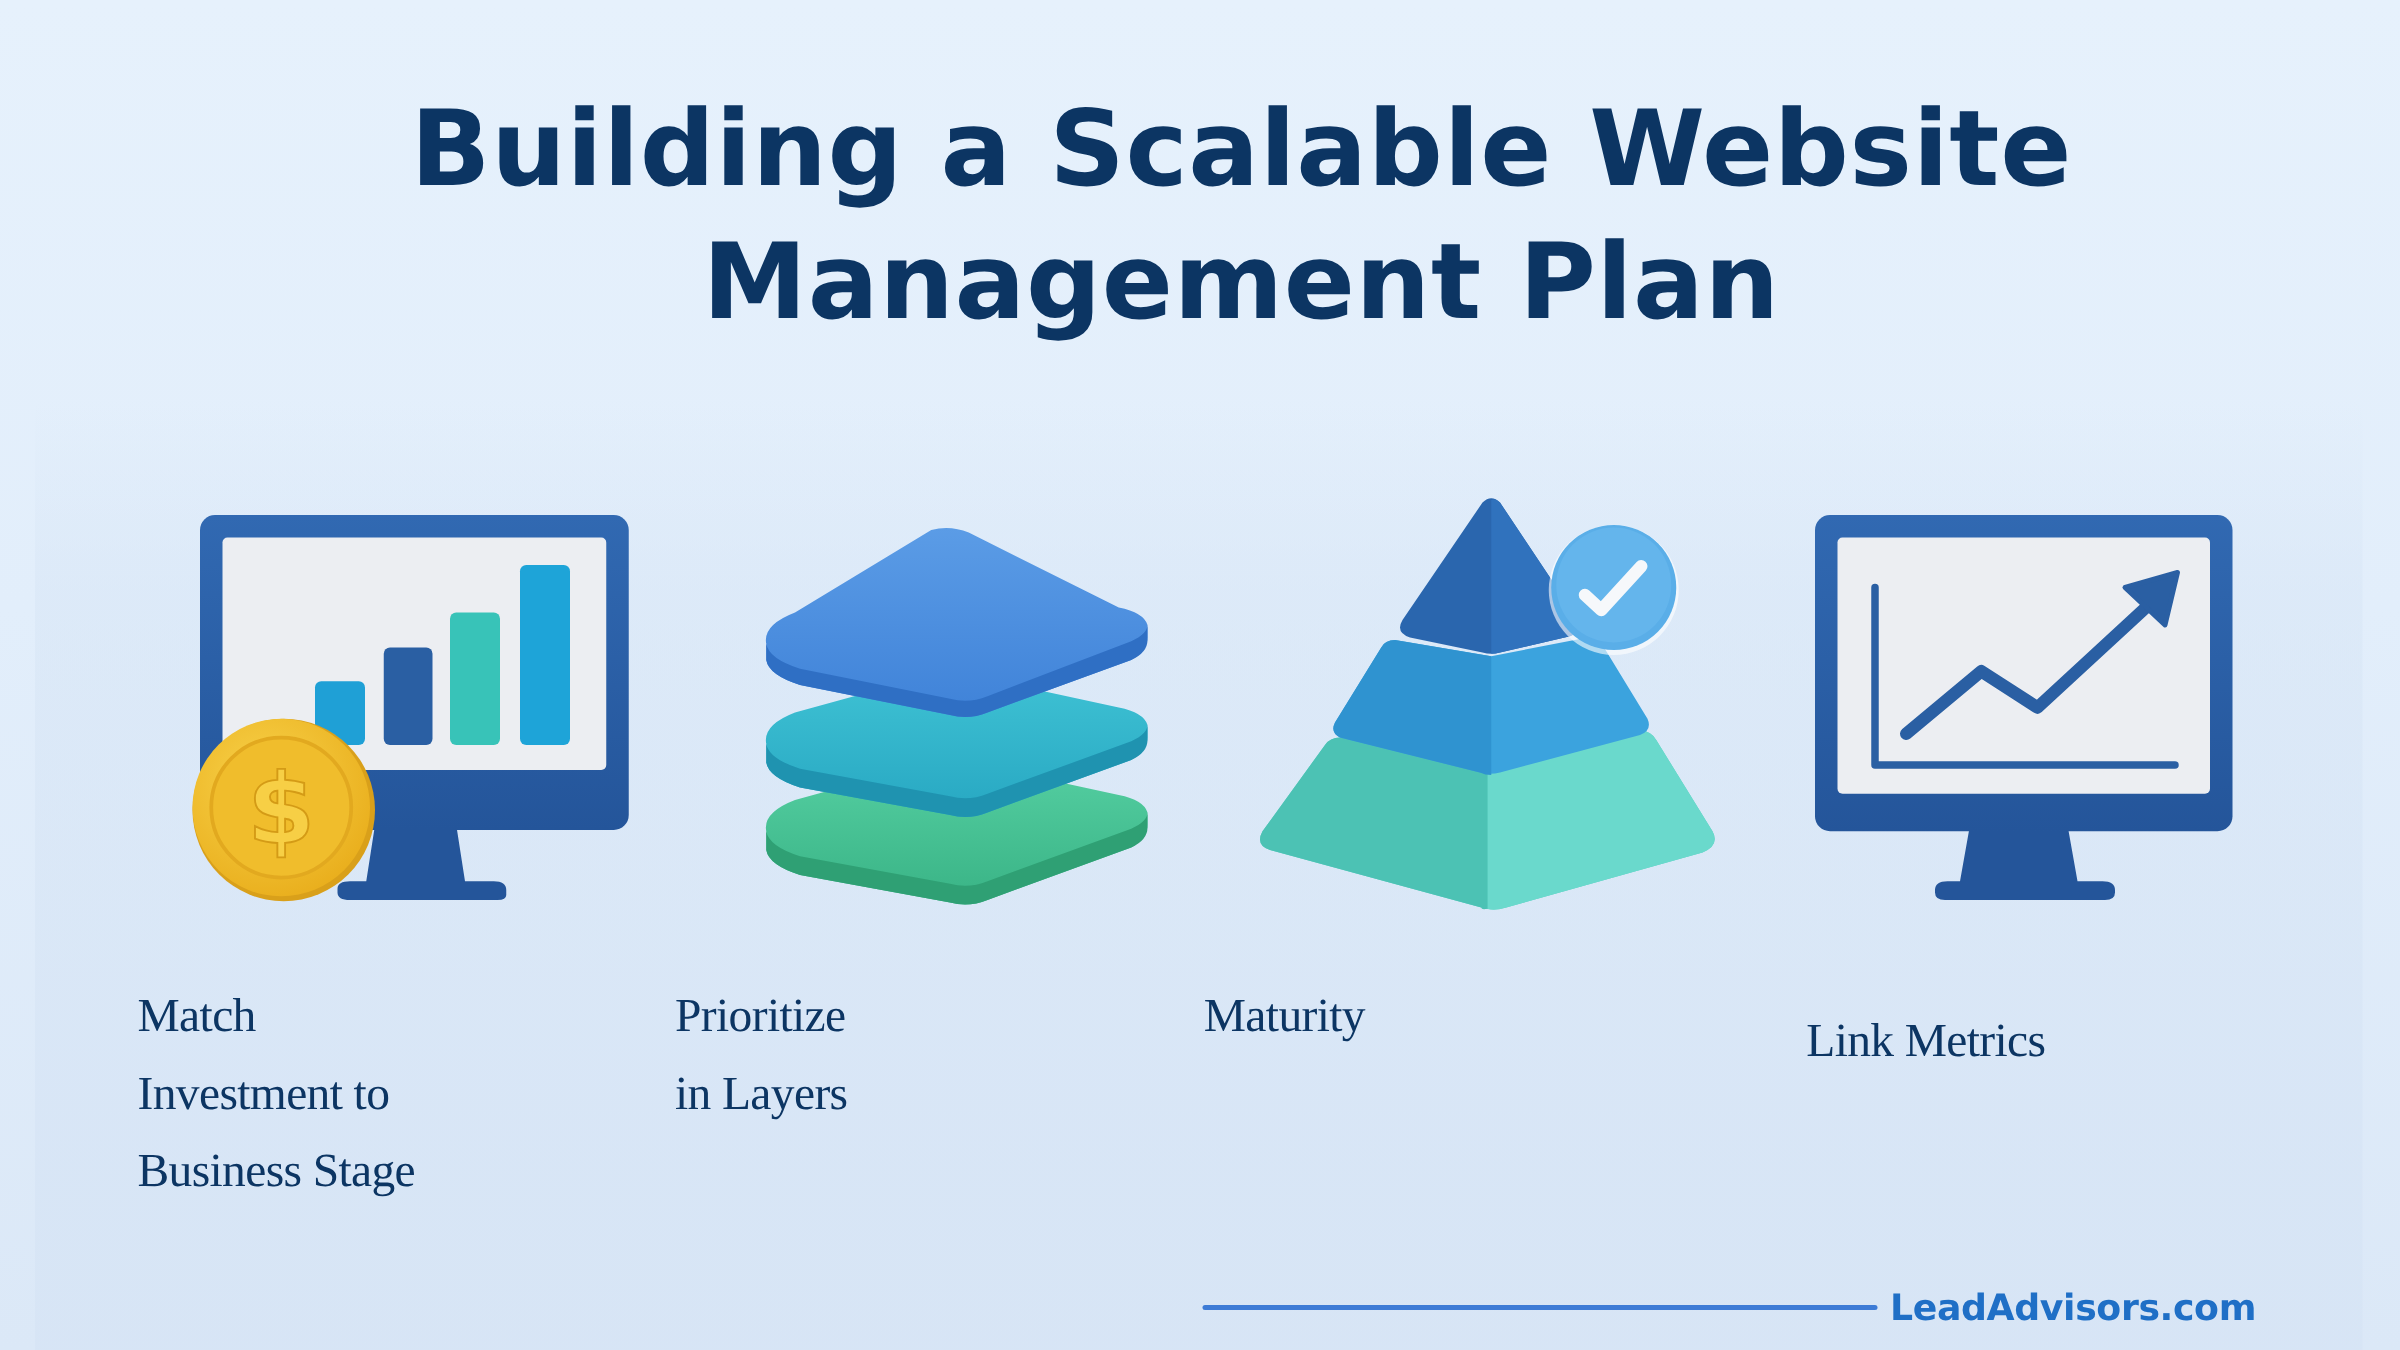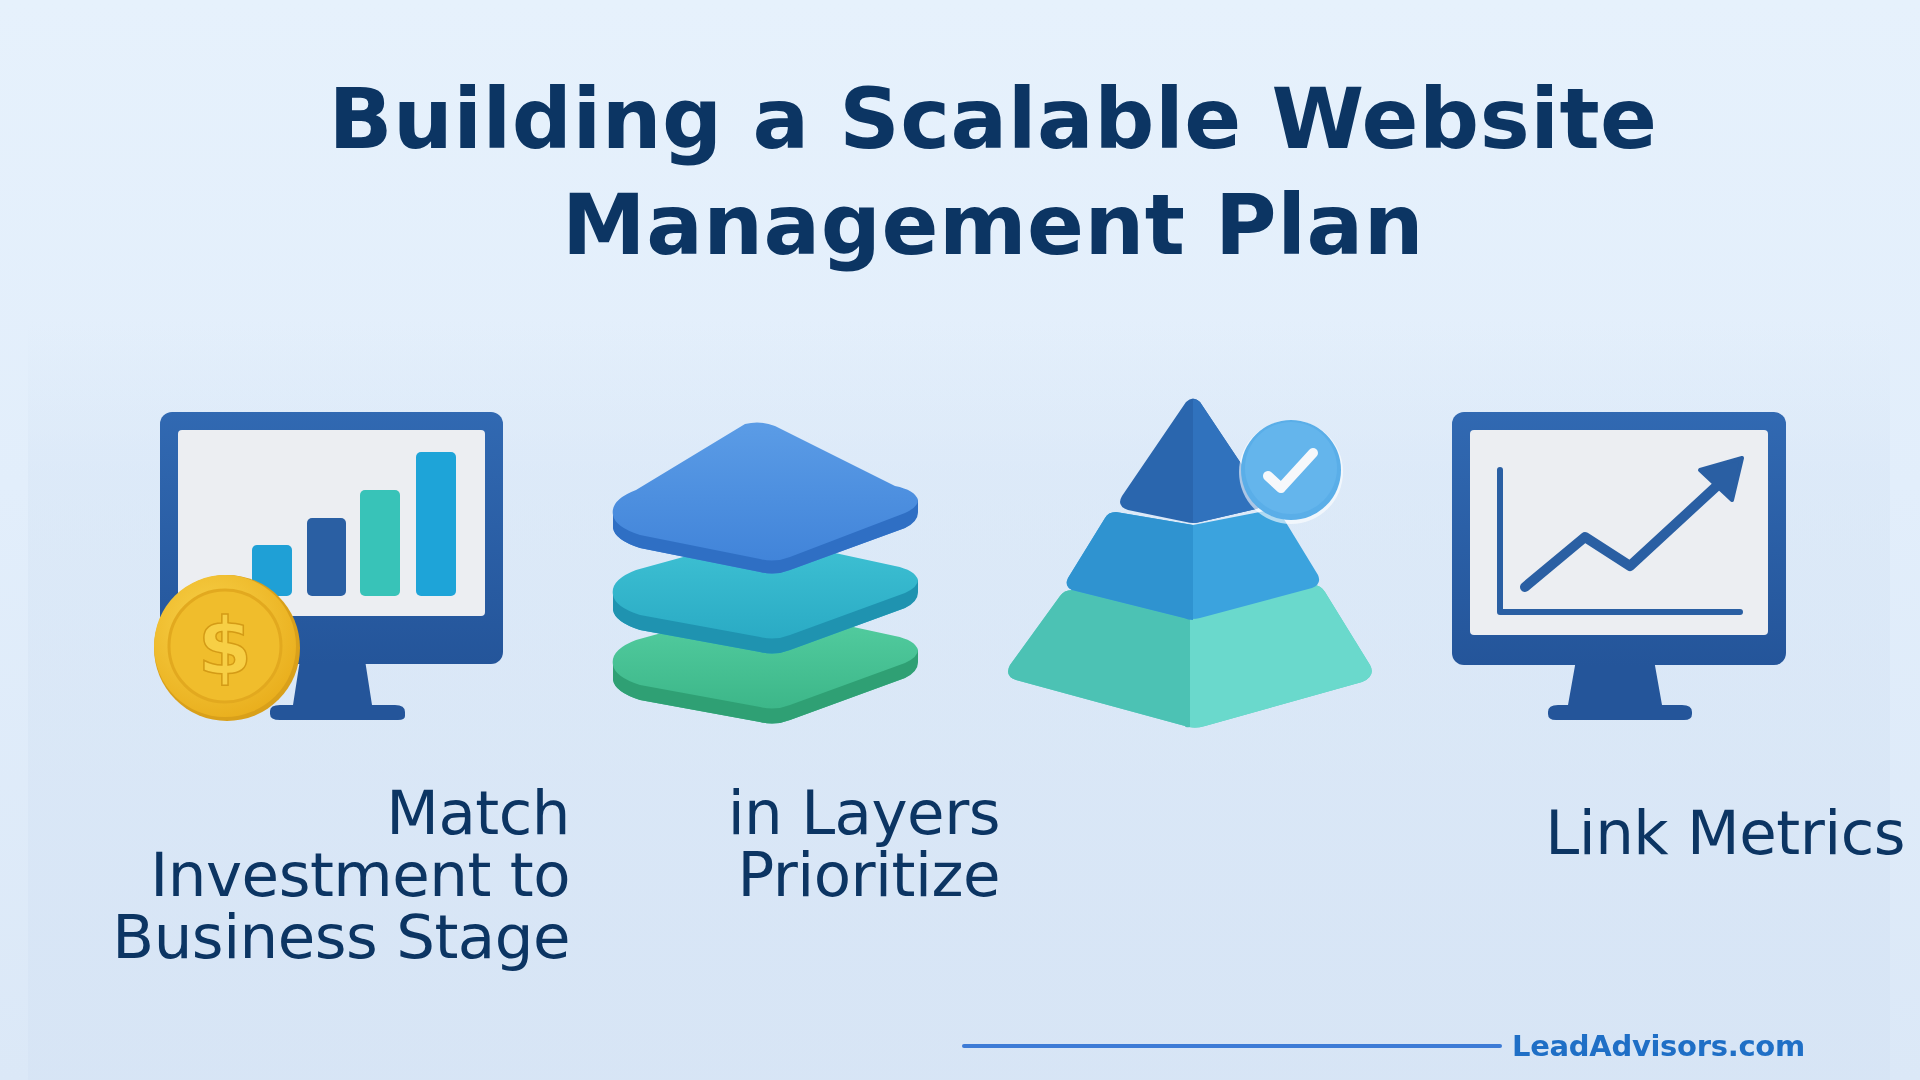--- a/index.html
+++ b/index.html
@@ -14,23 +14,24 @@
       border-radius: 8px 8px 0 0;
     }
     .title {
       position:absolute; left:0; top:66px; width:1986px; text-align:center;
       color:#0c3563; font-weight:bold; font-size:84px; line-height:106px;
       letter-spacing:0.5px;
     }
     .title span { display:block; }
     .icon { position:absolute; }
     .caption {
-      position:absolute; top:782px; width:460px; text-align:right;
-      color:#0c3563; font-size:61px; line-height:62px; font-weight:500;
+      position:absolute; top:782px; width:460px; text-align:left;
+      color:#0c3563; font-size:38px; line-height:62px; font-weight:500;
       letter-spacing:-0.5px;
+      font-family:Liberation Serif, serif;
     }
     .caption span { display:block; }
     .footer-line {
       position:absolute; left:962px; top:1044px; width:540px; height:4px;
       background:#3d7bd6; border-radius:2px;
     }
     .footer-link {
       position:absolute; left:1512px; top:1028px;
       color:#1f6fc6; font-weight:bold; font-size:29px; line-height:36px;
       text-decoration:none; letter-spacing:-0.3px;text-align:right;
@@ -140,23 +141,24 @@
   <path d="M1525 587 L1585 537 L1630 566 L1720 483" fill="none" stroke="#2a5fa3" stroke-width="10" stroke-linecap="round" stroke-linejoin="round"></path>
   <path d="M1700 470 L1742 458 L1732 500 Z" fill="#2a5fa3" stroke="#2a5fa3" stroke-width="4" stroke-linejoin="round"></path>
 </svg>
 
 <div class="caption" style="left:110px;">
   <span>Match</span>
   <span>Investment to</span>
   <span>Business Stage</span>
 </div>
 <div class="caption" style="left:540px;">
+  <span>Prioritize</span>
   <span>in Layers</span>
-  <span>Prioritize</span>
 </div>
 <div class="caption" style="left:963px;">
+  <span>Maturity</span>
 </div>
 <div class="caption" style="left:1445px;margin-top:20px;">
   <span>Link Metrics</span>
 </div>
 
 <div class="footer-line"></div>
 <a class="footer-link">LeadAdvisors.com</a>
 
 </body></html>

